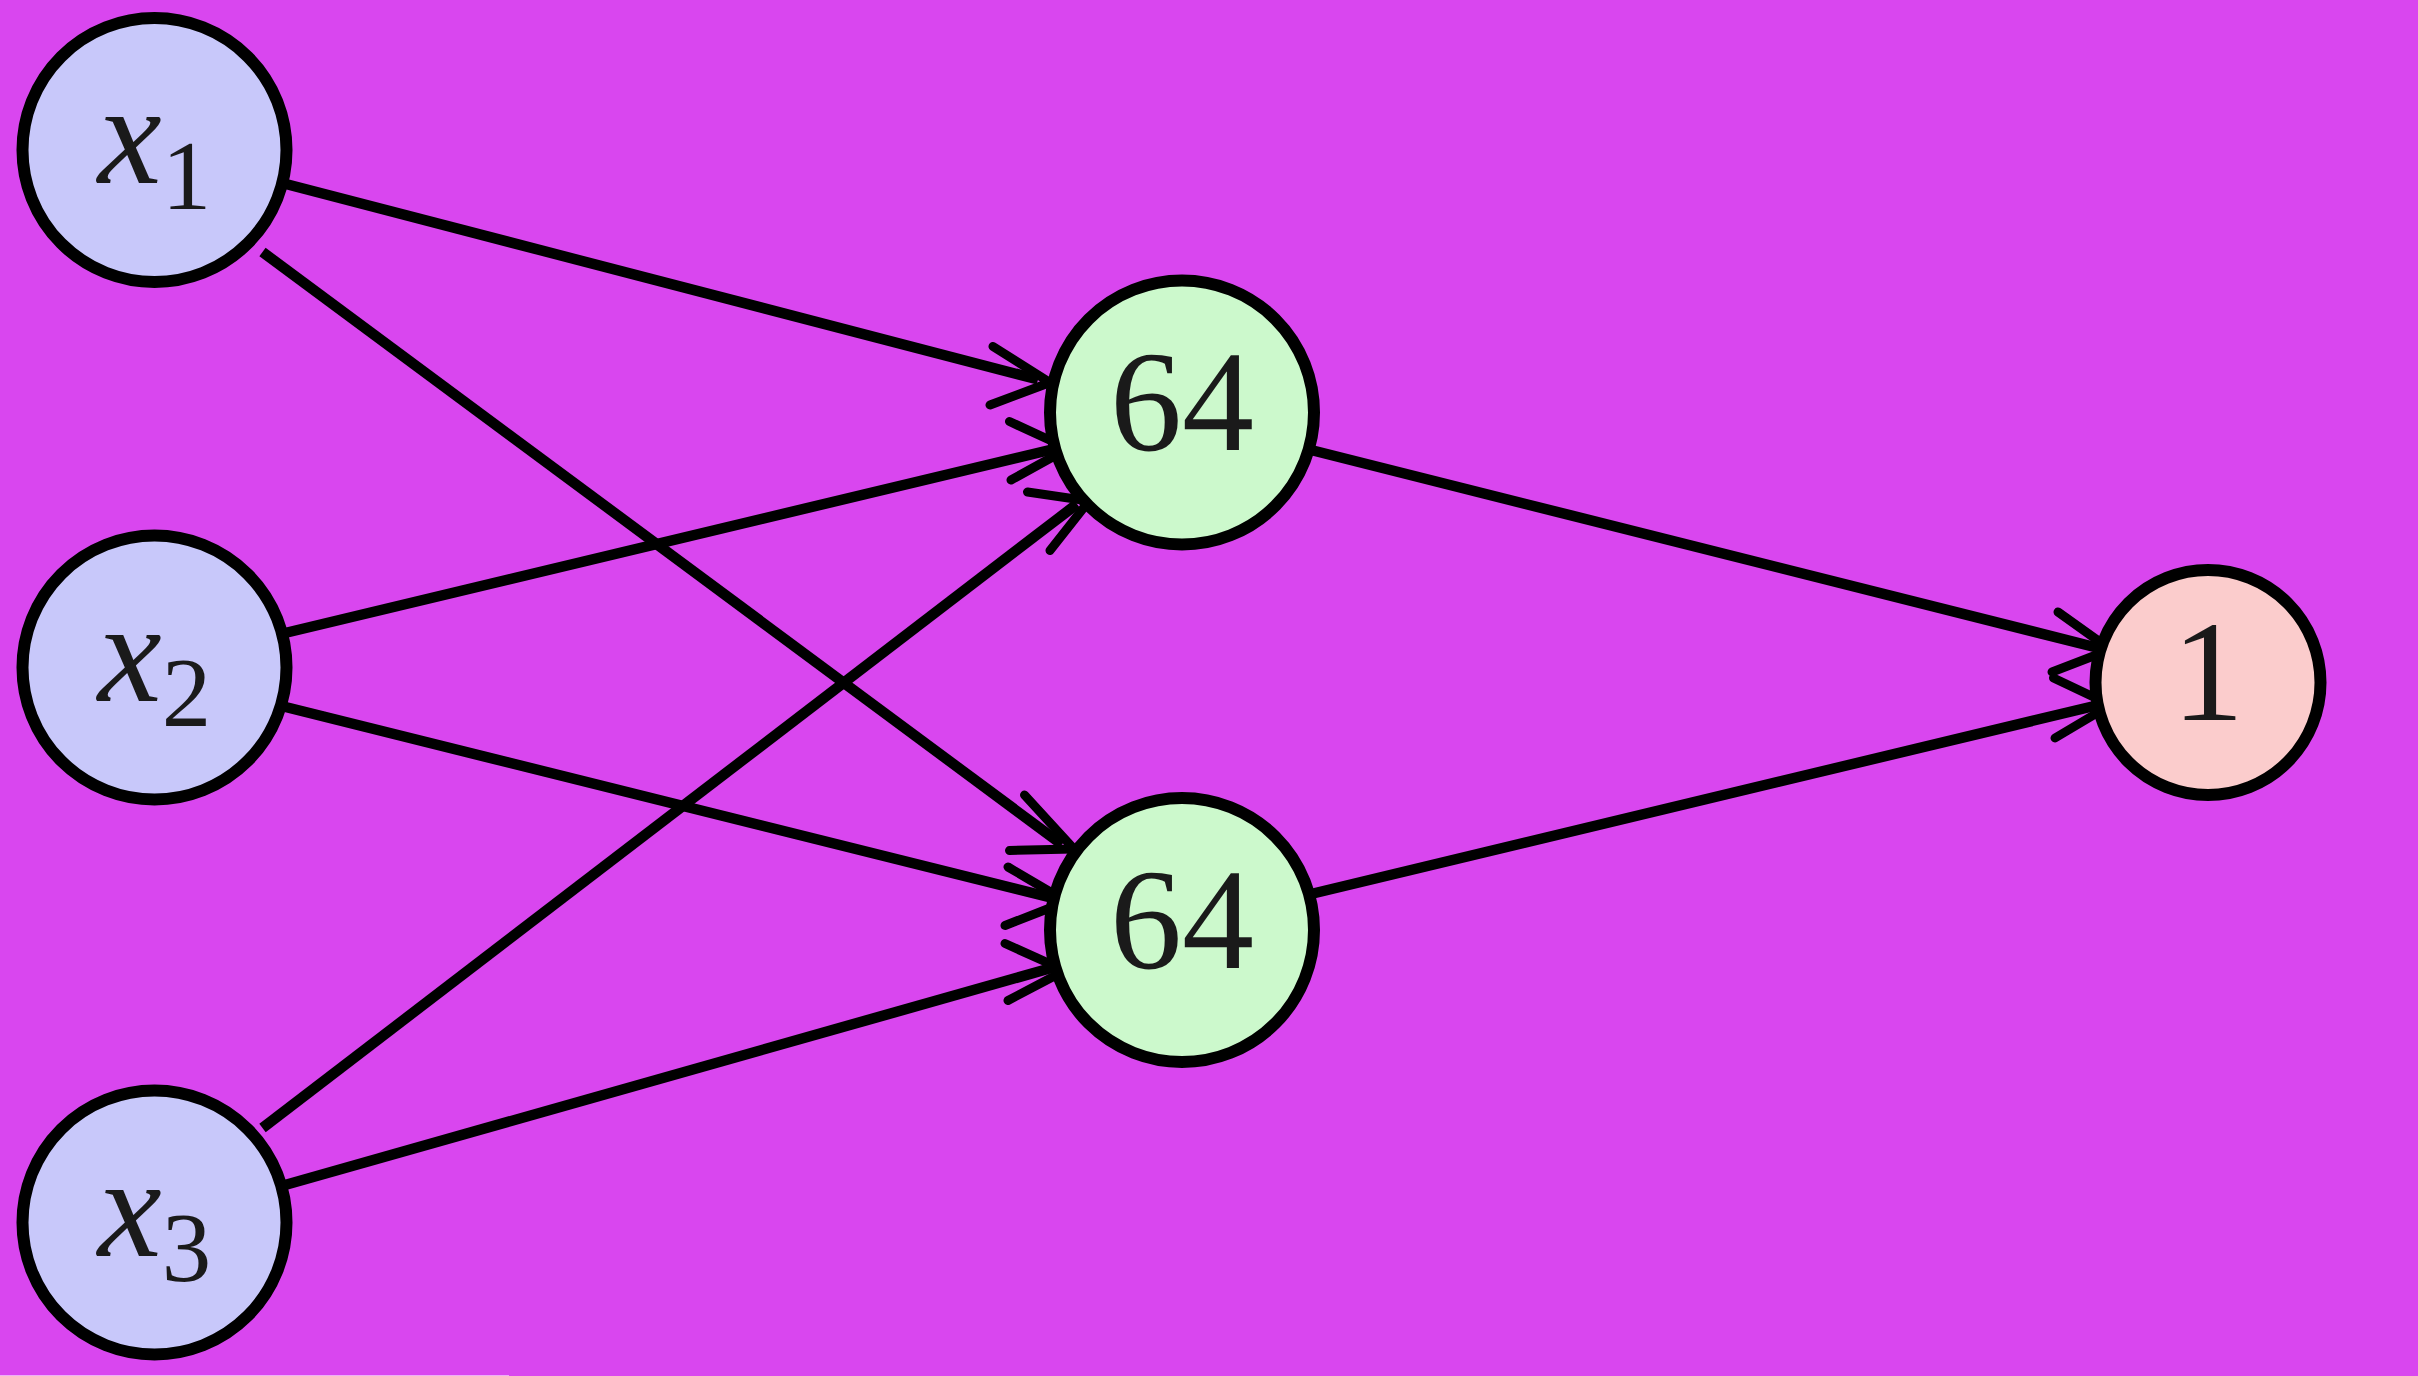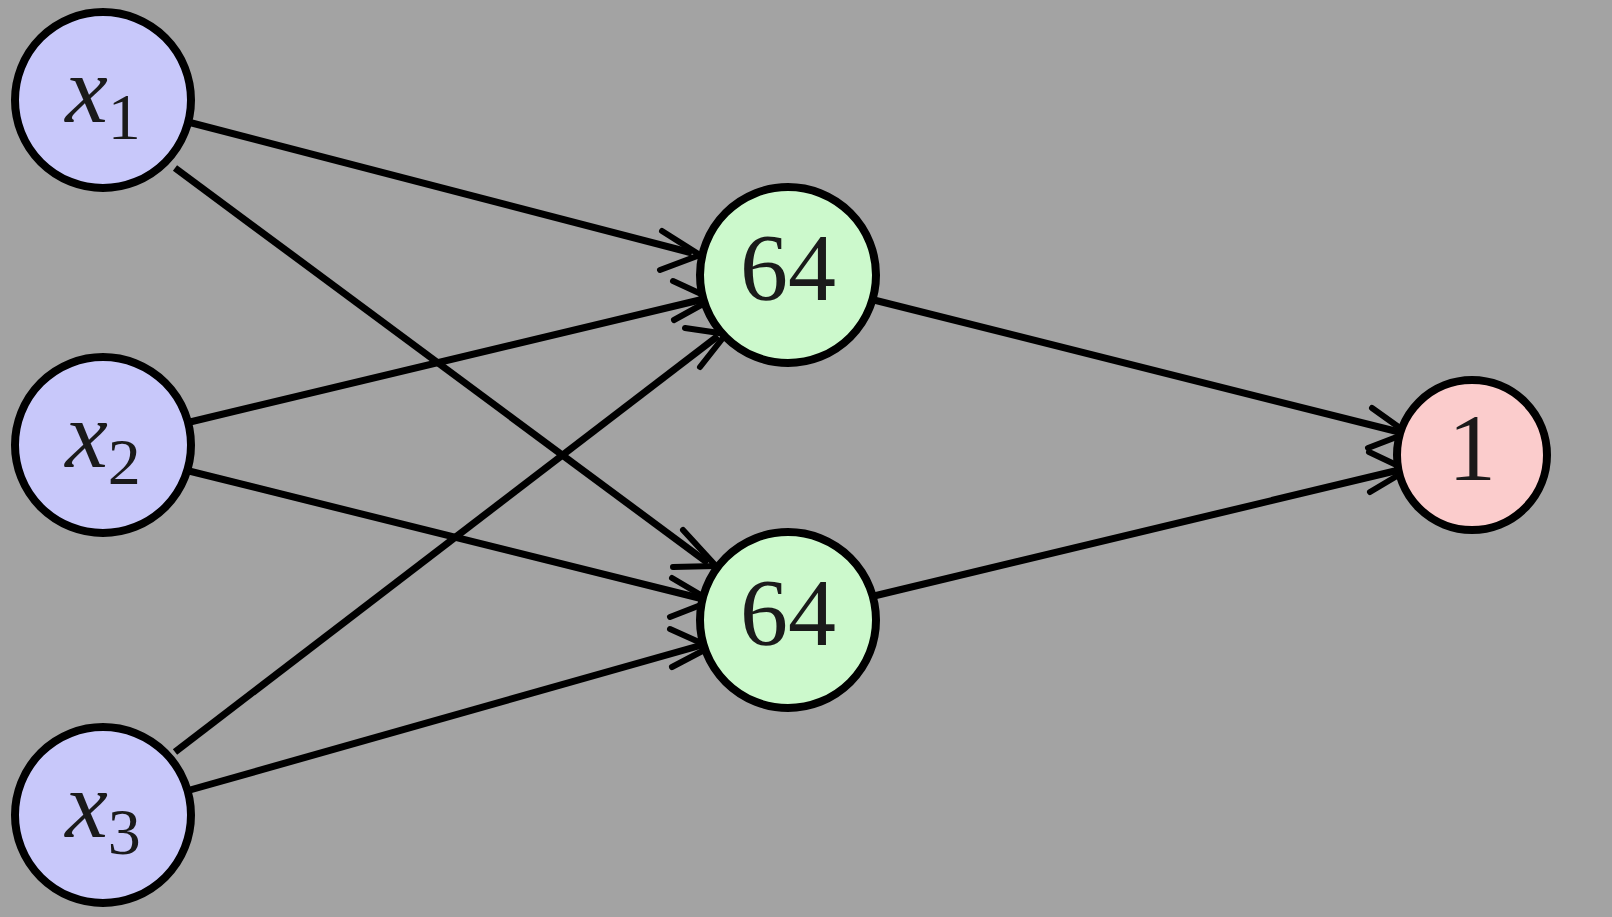--- a/index.html
+++ b/index.html
@@ -11,21 +11,21 @@
   body {
     width: 1612px;
     height: 917px;
     overflow: hidden;
     font-family: "Liberation Serif", serif;
   }
   #diagram-root {
     position: relative;
     width: 1612px;
     height: 917px;
-    background: #a3a3a3;
+    background: #d946ef;
   }
   svg#network-svg {
     display: block;
     width: 1612px;
     height: 917px;
   }
   .node-circle {
     stroke: #000000;
     stroke-width: 8;
   }

